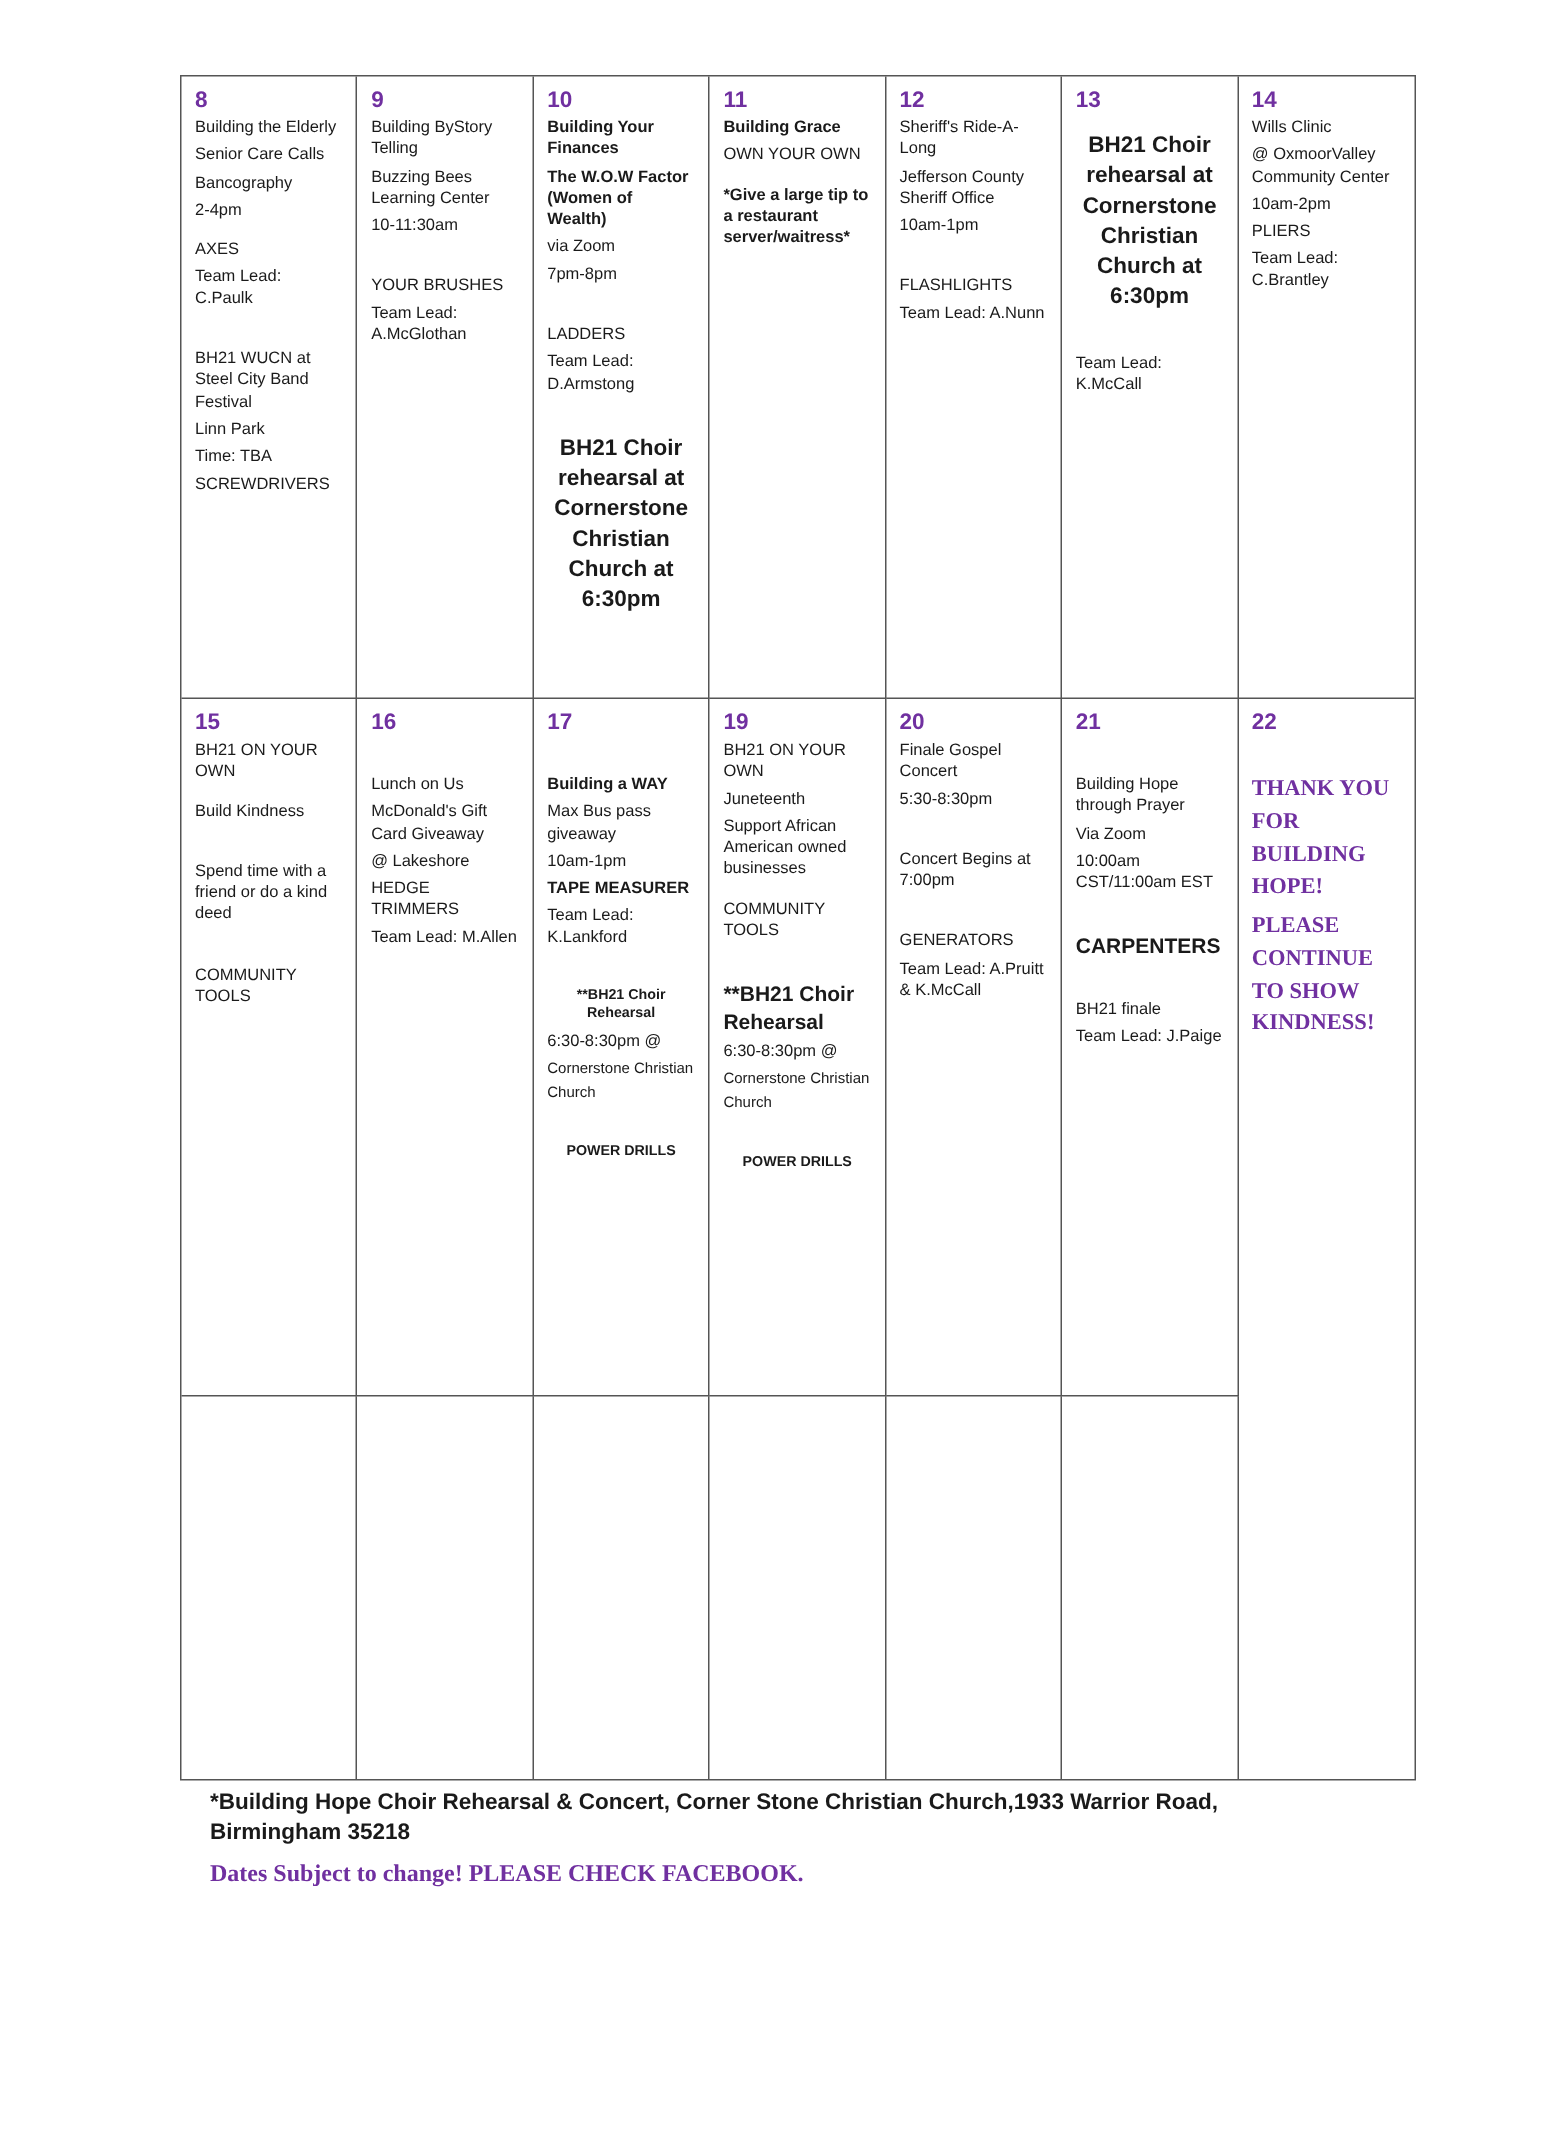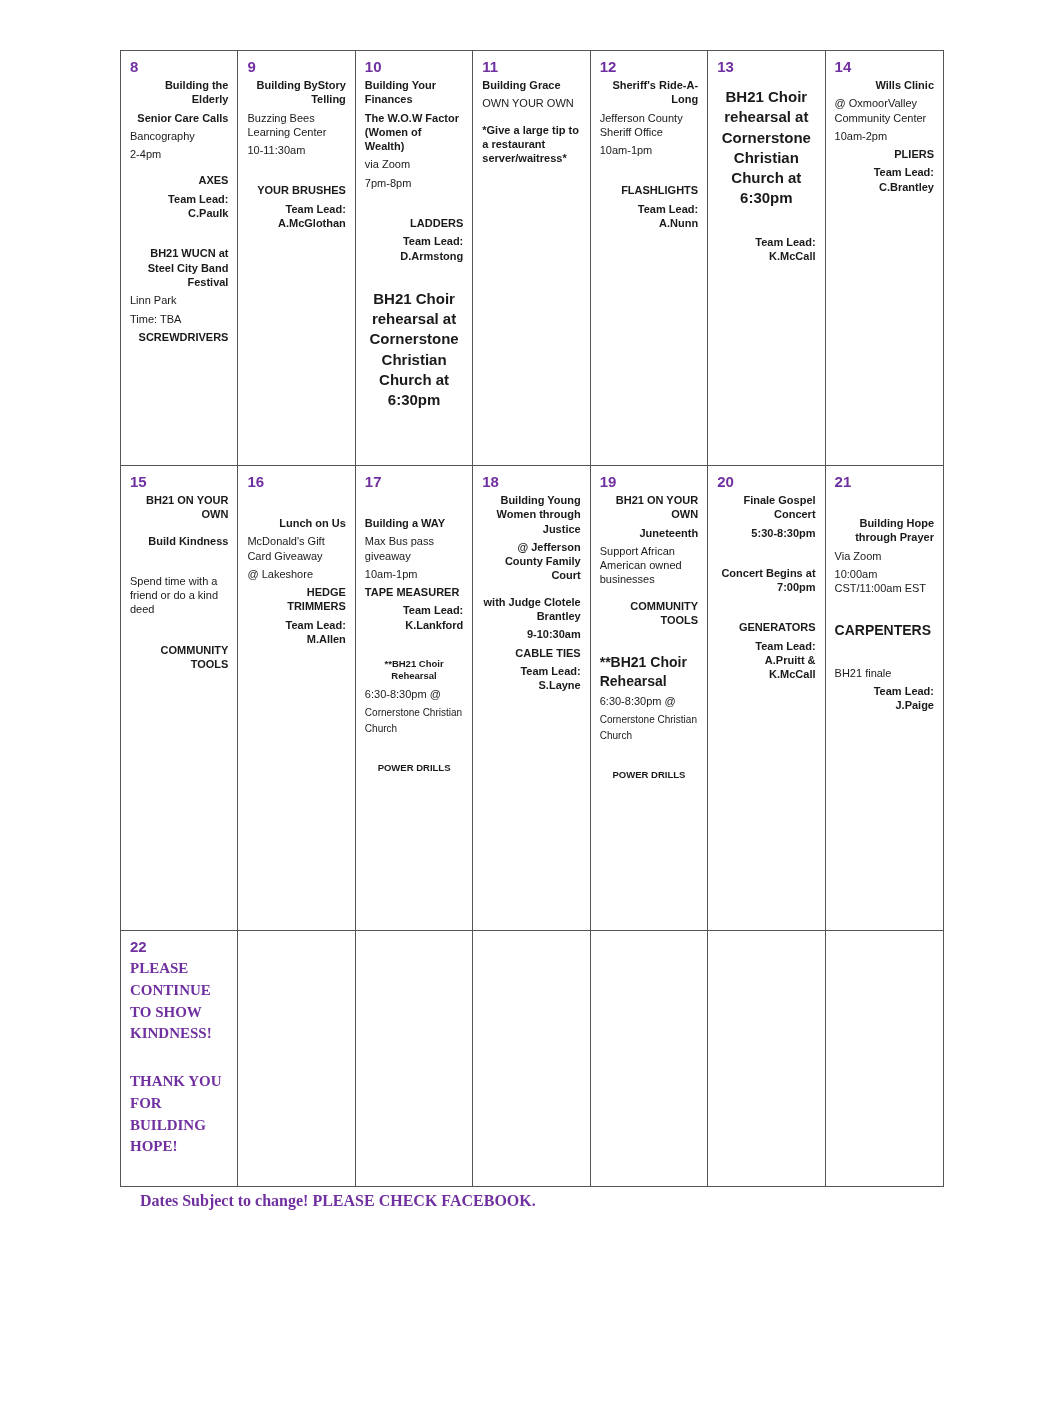--- a/index.html
+++ b/index.html
@@ -30,21 +30,21 @@
   .grid > .cell:nth-child(7n){border-right:none;}
   .grid > .cell:nth-last-child(-n+7){border-bottom:none;}
   .day-num{
     color:#7030A0;
     font-weight:700;
     font-size:15px;
     margin-bottom:3px;
   }
   .blk{margin:0 0 4px 0;line-height:1.3;font-size:11px;}
   .r{font-weight:400;}
-  .b{font-weight:700;text-align:right;}
+  .b{font-weight:400;}
   .rc{font-weight:400;text-align:left;}
   .bc{font-weight:700;text-align:left;}
   .big{font-weight:700;font-size:15px;text-align:center;line-height:1.35;}
   .sm{font-weight:700;font-size:14px;}
   .smc{font-weight:700;font-size:9.5px;text-align:center;}
   .lgr{font-weight:400;font-size:10px;line-height:1.55;}
   .purple{
     color:#7030A0;
     font-family:"Liberation Serif", serif;
     font-weight:700;
@@ -150,29 +150,20 @@
         <div class="blk rc">Max Bus pass giveaway</div>
         <div class="blk rc">10am-1pm</div>
         <div class="blk bc">TAPE MEASURER</div>
         <div class="blk b">Team Lead: K.Lankford</div>
         <div class="blk smc g2">**BH21 Choir Rehearsal</div>
         <div class="blk r">6:30-8:30pm @</div>
         <div class="blk lgr">Cornerstone Christian Church</div>
         <div class="blk smc g2">POWER DRILLS</div>
       </div>
       <div class="cell">
-        <div class="day-num">18</div>
-        <div class="blk b">Building Young Women through Justice</div>
-        <div class="blk b">@ Jefferson County Family Court</div>
-        <div class="blk b g1">with Judge Clotele Brantley</div>
-        <div class="blk b">9-10:30am</div>
-        <div class="blk b">CABLE TIES</div>
-        <div class="blk b">Team Lead: S.Layne</div>
-      </div>
-      <div class="cell">
         <div class="day-num">19</div>
         <div class="blk b">BH21 ON YOUR OWN</div>
         <div class="blk b">Juneteenth</div>
         <div class="blk r">Support African American owned businesses</div>
         <div class="blk b g1">COMMUNITY TOOLS</div>
         <div class="blk sm g2">**BH21 Choir Rehearsal</div>
         <div class="blk r">6:30-8:30pm @</div>
         <div class="blk lgr">Cornerstone Christian Church</div>
         <div class="blk smc g2">POWER DRILLS</div>
       </div>
@@ -188,26 +179,27 @@
         <div class="day-num">21</div>
         <div class="blk b g2">Building Hope through Prayer</div>
         <div class="blk r">Via Zoom</div>
         <div class="blk r">10:00am CST/11:00am EST</div>
         <div class="blk sm g2">CARPENTERS</div>
         <div class="blk r g2">BH21 finale</div>
         <div class="blk b">Team Lead: J.Paige</div>
       </div>
       <div class="cell">
         <div class="day-num">22</div>
+        <div class="blk purple g2">THANK YOU FOR BUILDING HOPE!</div>
         <div class="blk purple">PLEASE CONTINUE TO SHOW KINDNESS!</div>
-        <div class="blk purple g2">THANK YOU FOR BUILDING HOPE!</div>
       </div>
       <div class="cell"></div>
       <div class="cell"></div>
       <div class="cell"></div>
       <div class="cell"></div>
       <div class="cell"></div>
       <div class="cell"></div>
     </div>
   <div class="footer">
+    <div class="f1">*Building Hope Choir Rehearsal &amp; Concert, Corner Stone Christian Church,1933 Warrior Road, Birmingham 35218</div>
     <div class="f2">Dates Subject to change! PLEASE CHECK FACEBOOK.</div>
   </div>
 </div>
 
 </body></html>

